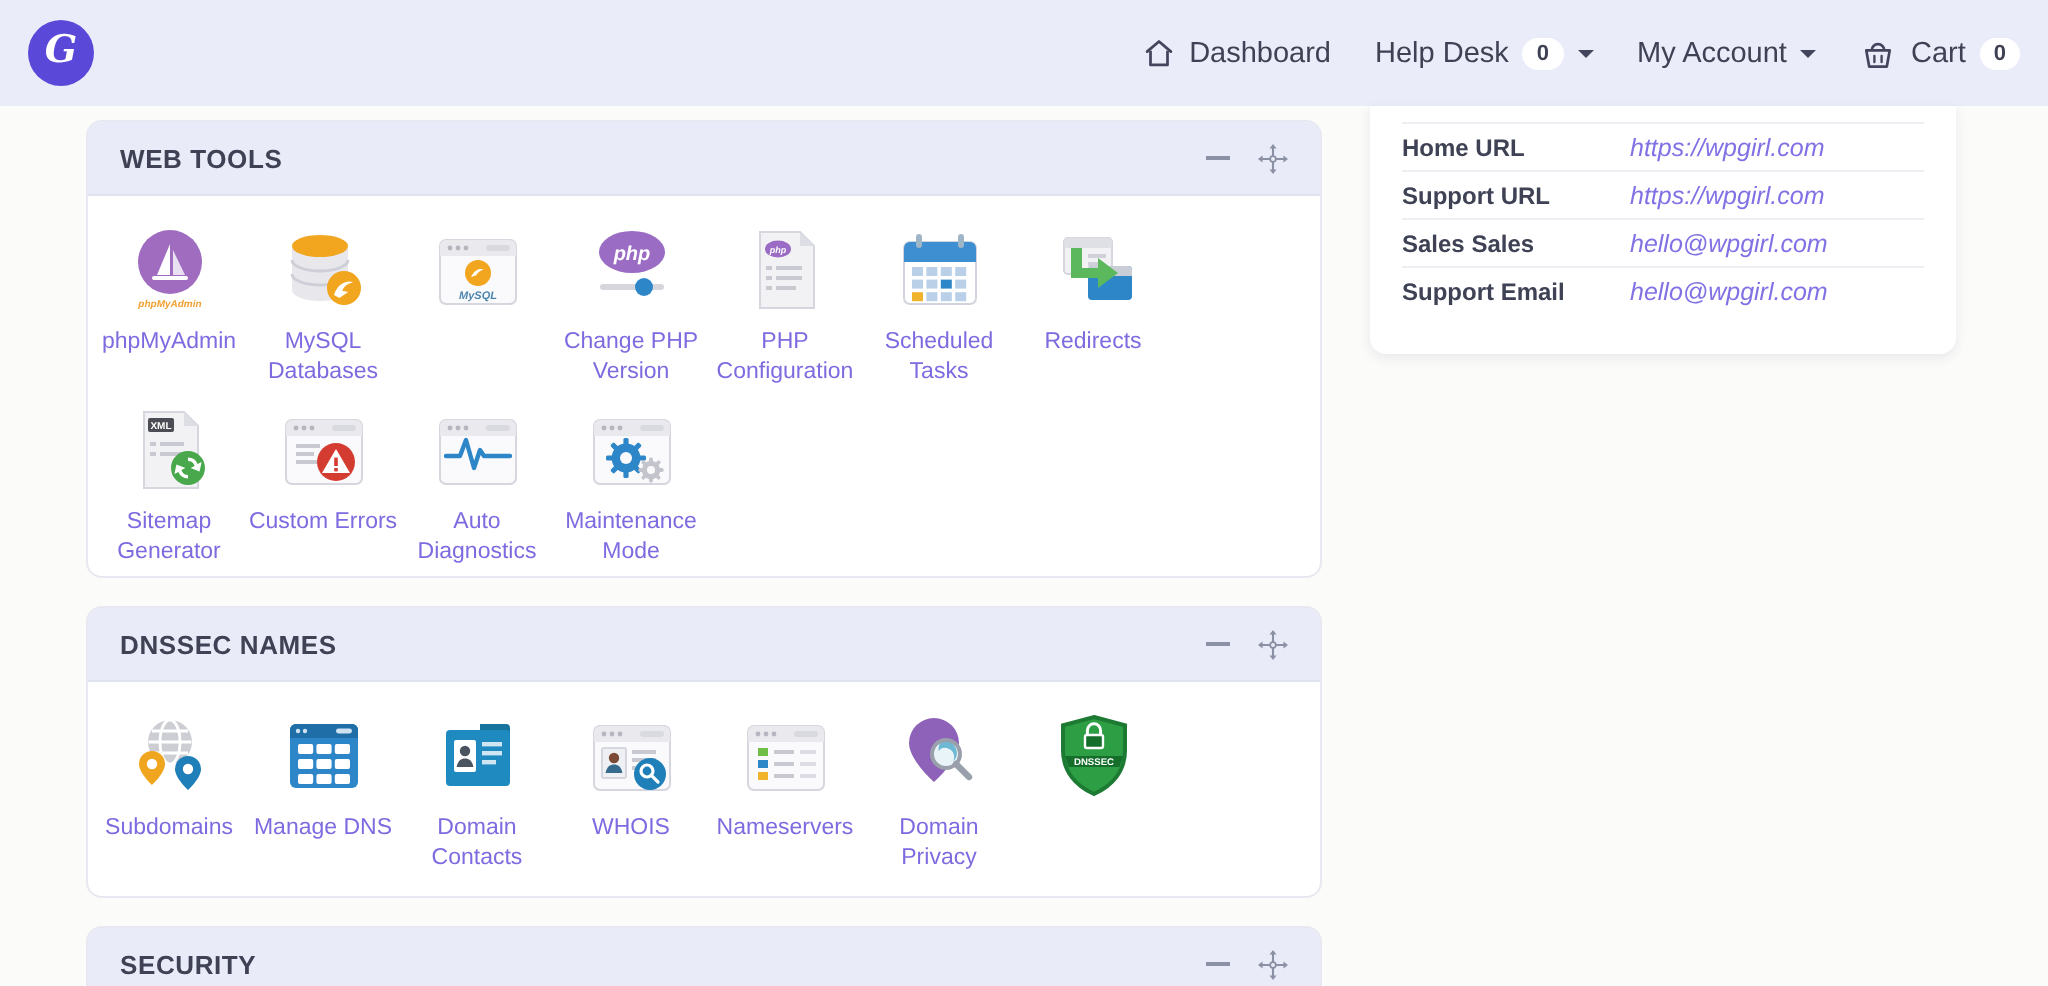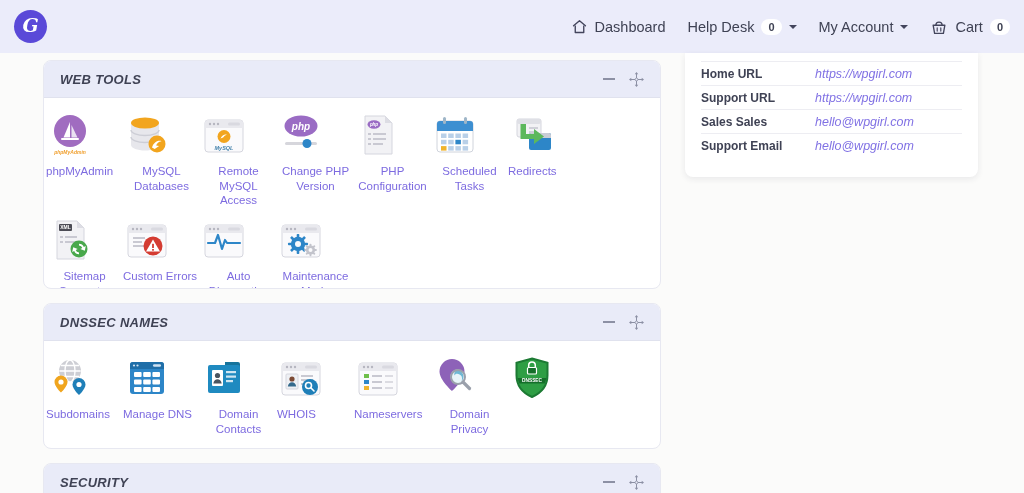--- a/index.html
+++ b/index.html
@@ -20,29 +20,29 @@
   .badge { background:#ffffff; border-radius:8px; font-size:11px; font-weight:bold;
            padding:2px 7px; color:#3f4254; }
   .caret { width:0; height:0; border-left:4px solid transparent; border-right:4px solid transparent;
            border-top:4.5px solid #43455c; margin-top:1px; }
 
   
   .panel-col { position:absolute; left:43px; top:60px; width:618px; }
   .panel { background:#ffffff; border:1px solid #e7e8f1; border-radius:8px; overflow:hidden; }
   .panel + .panel { margin-top:14px; }
   .panel-head { height:37px; background:#e9ebf8; border-bottom:1px solid #e0e2ee;
-                display:flex; align-items:center; padding:0 16px;font-style:italic; }
+                display:flex; align-items:center; padding:0 16px; }
   .panel-title { font-size:13px; font-weight:bold; color:#3f4254; letter-spacing:.3px; }
   .panel-ctrls { margin-left:auto; display:flex; align-items:center; gap:14px; }
   .minus-btn { width:12px; height:2px; background:#8c90a4; cursor:pointer; }
   .move-btn { cursor:grab; display:flex; }
   .p1-body { height:190px; }
   .p2-body { height:107px; }
   .tool-grid { display:flex; flex-wrap:wrap; padding:13px 0 0 2px; }
-  .tool { width:77px; display:flex; flex-direction:column; align-items:flex-start; text-align:center;
+  .tool { width:77px; display:flex; flex-direction:column; align-items:center; text-align:center;
           margin-bottom:8px; cursor:pointer; }
   .tool-icon svg { width:48px; height:48px; display:block; }
   .tool-label { font-size:11.5px; color:#7d6be0; line-height:1.28; margin-top:5px; }
 
   
   .info-card { position:absolute; left:685px; top:53px; width:293px; background:#ffffff;
                border-radius:0 0 8px 8px; box-shadow:0 2px 6px rgba(40,40,70,.09);
                padding:8px 16px 20px 16px; }
   .info-row { display:flex; align-items:center; border-top:1px solid #ededf2; padding:5px 0 4px 0; }
   .info-label { flex:0 0 114px; font-size:12px; color:#3f4254; font-weight:bold; }
@@ -133,21 +133,20 @@
                 <path d="M5 12a3 3 0 0 1 3-3h32a3 3 0 0 1 3 3v5H5z" fill="#e9e9ee"></path>
                 <circle cx="10" cy="13" r="1.2" fill="#b6b6c0"></circle>
                 <circle cx="14" cy="13" r="1.2" fill="#b6b6c0"></circle>
                 <circle cx="18" cy="13" r="1.2" fill="#b6b6c0"></circle>
                 <rect x="28" y="11.5" width="12" height="3" rx="1.5" fill="#d9d9e0"></rect>
                 <circle cx="24" cy="25.5" r="6.5" fill="#f2a51e"></circle>
                 <path d="M20.5 27.5c1.6-3.6 4.4-4.6 6.3-3.8-1.8.5-2.8 1.4-3.7 2.9z" fill="#fff"></path>
                 <text x="24" y="38.5" font-size="5.5" fill="#4a86ae" text-anchor="middle" font-weight="bold" font-style="italic">MySQL</text>
               </svg>
             </span>
-            <span class="tool-label">Remote MySQL Access</span>
           </div>
           <div class="tool">
             <span class="tool-icon">
               <svg viewBox="0 0 48 48" font-family="Liberation Sans, sans-serif">
                 <ellipse cx="24" cy="15" rx="16.5" ry="10.5" fill="#9a6cc4"></ellipse>
                 <text x="24" y="18.8" font-size="10" fill="#fff" text-anchor="middle" font-weight="bold" font-style="italic">php</text>
                 <rect x="8" y="31" width="32" height="3" rx="1.5" fill="#d6d6dc"></rect>
                 <circle cx="30" cy="32.5" r="4.5" fill="#2d86c8"></circle>
               </svg>
             </span>

